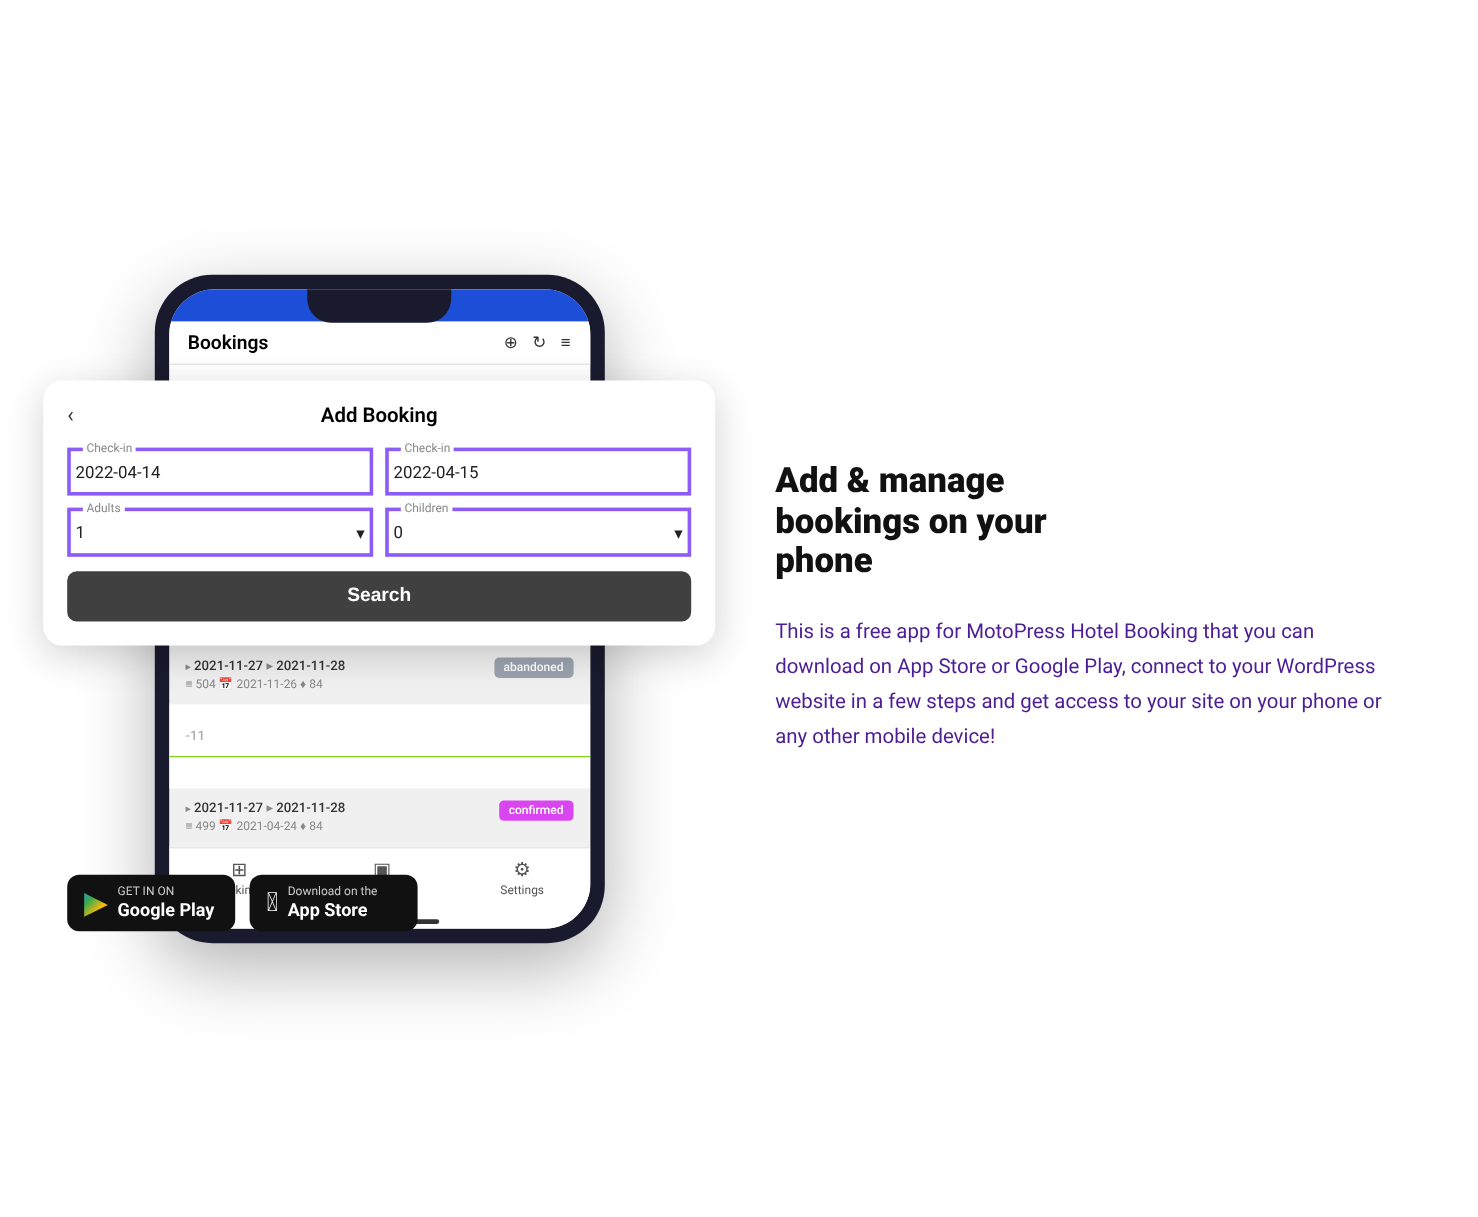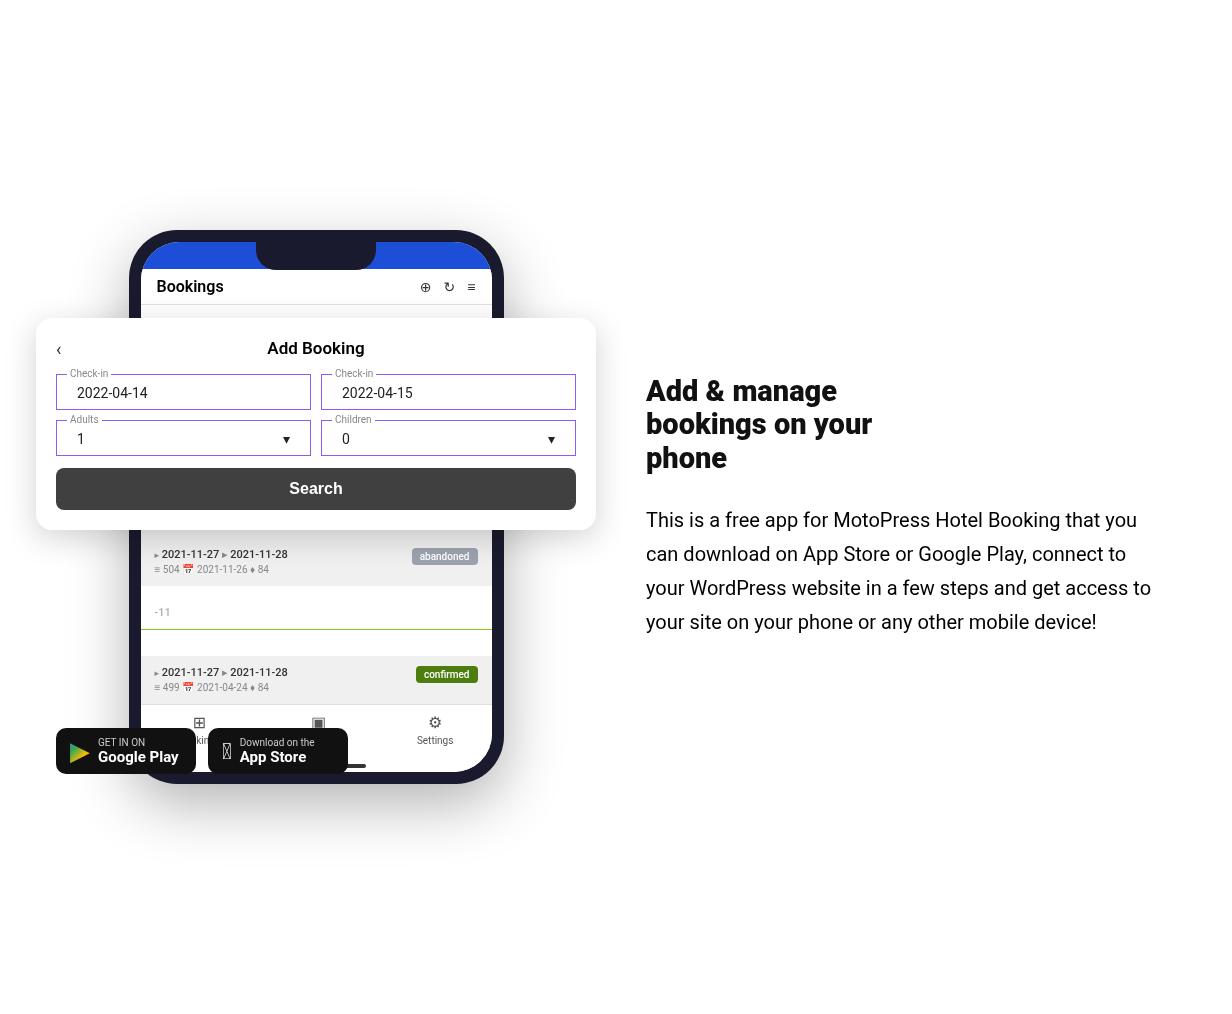--- a/index.html
+++ b/index.html
@@ -107,23 +107,23 @@
       font-size: 17px;
       font-weight: 600;
     }
     .booking-fields {
       display: grid;
       grid-template-columns: 1fr 1fr;
       gap: 10px;
       margin-bottom: 12px;
     }
     .booking-field {
-      border: 1px solid #8b5cf6;
+      border: 3px solid #8b5cf6;
       border-radius: 0;
-      padding: 8px 20px;
+      padding: 8px 4px;
       position: relative;
     }
     .booking-field-label {
       font-size: 10px;
       color: #888;
       position: absolute;
       top: -7px;
       left: 10px;
       background: #fff;
       padding: 0 3px;
@@ -166,21 +166,21 @@
       font-size: 10px;
       color: #888;
       margin-top: 3px;
     }
     .badge {
       font-size: 10px;
       padding: 3px 8px;
       border-radius: 4px;
       font-weight: 500;
     }
-    .badge-confirmed { background: #4d7c0f; color: #fff; }
+    .badge-confirmed { background: #d946ef; color: #fff; }
     .badge-abandoned { background: #9ca3af; color: #fff; }
 
     
     .bottom-nav {
       background: #fff;
       border-top: 1px solid #e0e0e0;
       display: flex;
       justify-content: space-around;
       padding: 8px 0 12px;
     }
@@ -237,22 +237,22 @@
       flex: 1;
     }
     .main-heading {
       font-size: 29px;
       font-weight: 900;
       line-height: 1.15;
       color: #111;
       margin-bottom: 28px;
     }
     .main-description {
-      font-size: 20px;
-      color: #000000;
+      font-size: 17px;
+      color: #4c1d95;
       line-height: 1.7;
     }
 
     
     .phone-inner-content {
       overflow: hidden;
     }
   </style>
 </head>
 <body>

